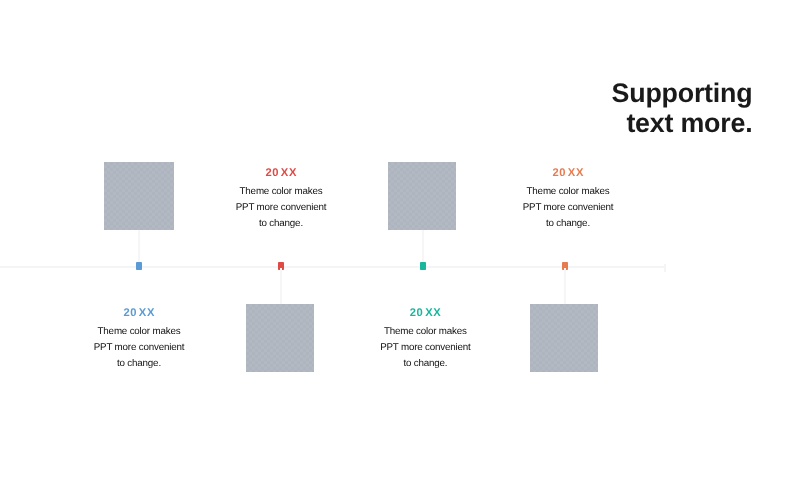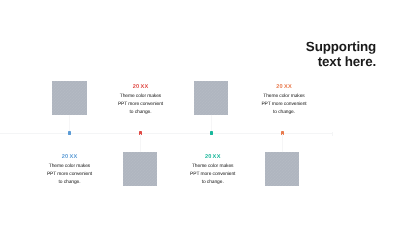--- a/index.html
+++ b/index.html
@@ -63,15 +63,15 @@
     <div class="bd" style="color: rgb(17, 17, 17);">Theme color makes</div>
     <div class="bd" style="color: rgb(17, 17, 17);">PPT more convenient</div>
     <div class="bd" style="color: rgb(17, 17, 17);">to change.</div>
   </div>
   <div class="mk" style="left: 281px; top: 131.3px; background: rgb(232, 123, 78);"></div>
   <div class="conn" style="left: 282.1px; top: 134.3px; height: 18px; background: rgb(246, 246, 247);"></div>
   <div class="ph" style="left: 265.1px; top: 152.2px; width: 34px; height: 33.6px; background-color: rgb(175, 181, 191);"></div>
 
   <div class="title" style="color: rgb(26, 26, 26);">
     <div>Supporting</div>
-    <div>text here.</div>
+    <div>text more.</div>
   </div>
 </div>
 
 </body></html>

